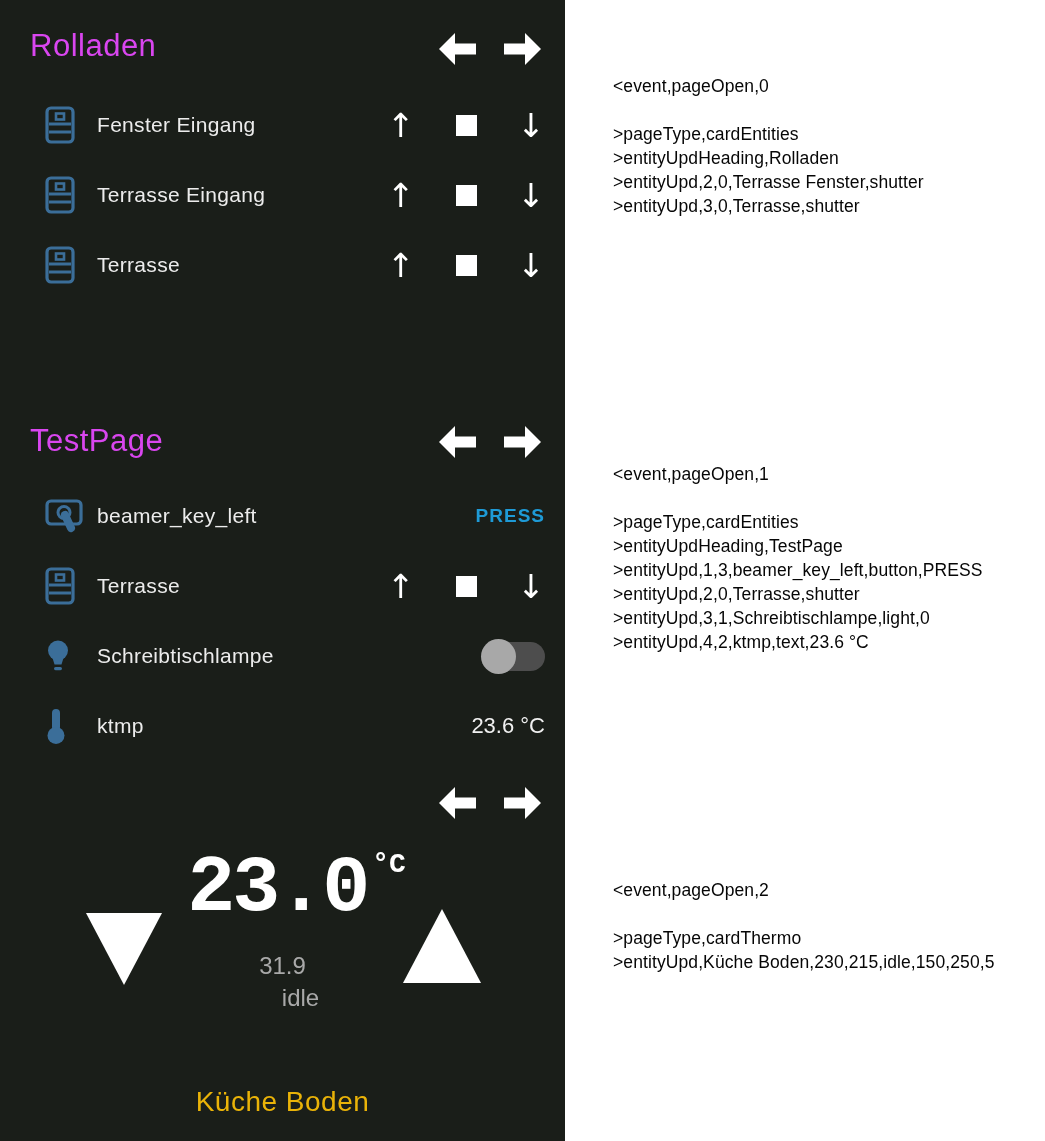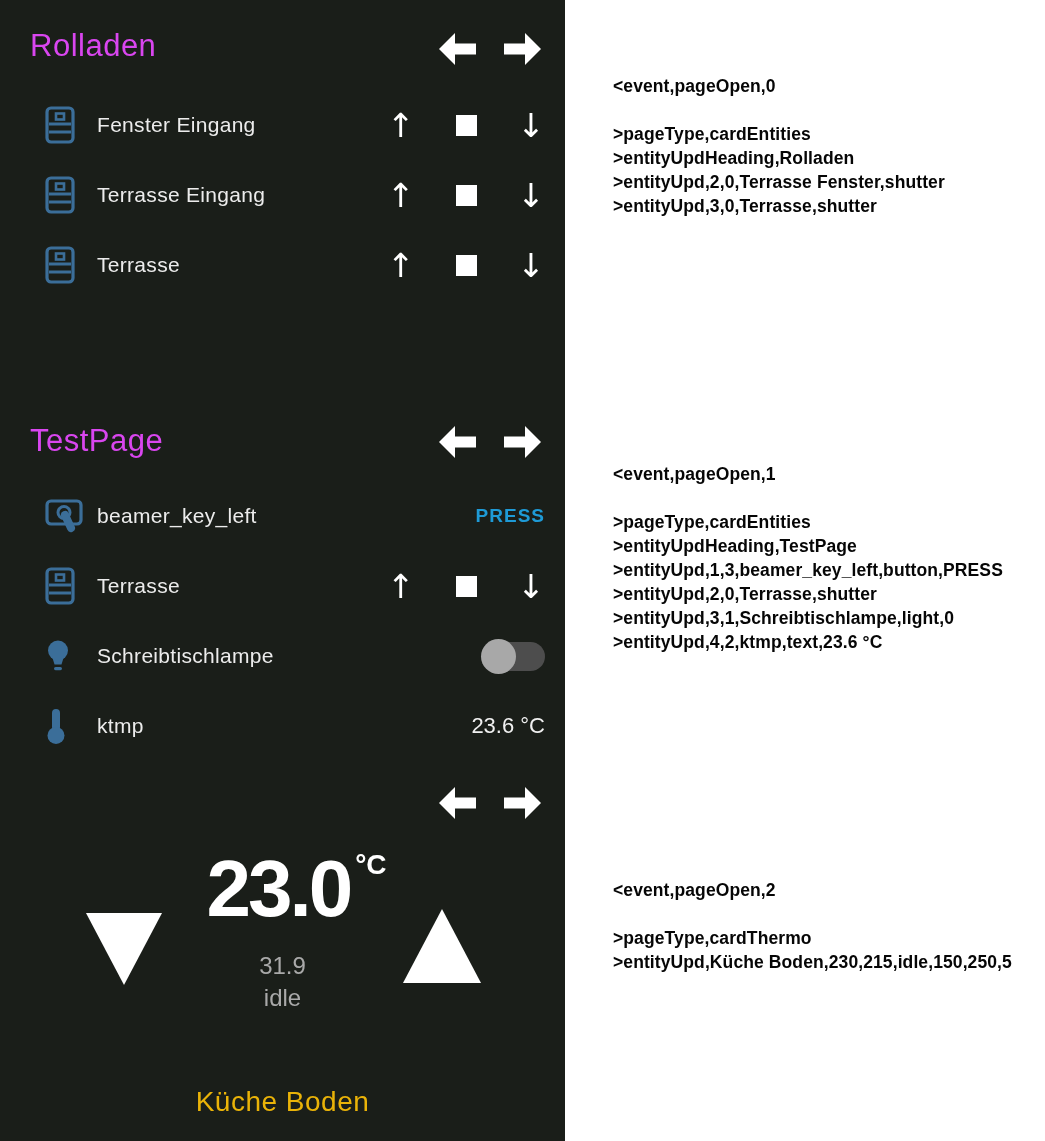--- a/index.html
+++ b/index.html
@@ -61,20 +61,21 @@
   .toggle-knob {
     position:absolute; left:-2px; top:-3px;
     width:35px; height:35px; border-radius:50%; background:#a8a8a8;
   }
 
   
   .thermo-temp {
     position:absolute; top:849px; left:0; width:565px;
     text-align:center; color:#ffffff; transform:translateX(14px);
     white-space:nowrap;
+    font-family:Liberation Mono, monospace;
   }
   .temp-big { font-size:80px; font-weight:700; letter-spacing:-3px; line-height:1; }
   .temp-unit {
     display:inline-block; font-size:28px; font-weight:700;
     vertical-align:top; position:relative; top:0px; margin-left:5px;
   }
   .tri { position:absolute; width:0; height:0; cursor:pointer; }
   .tri-down {
     left:86px; top:913px;
     border-left:38px solid transparent; border-right:38px solid transparent;
@@ -83,36 +84,36 @@
   .tri-up {
     left:403px; top:909px;
     border-left:39px solid transparent; border-right:39px solid transparent;
     border-bottom:74px solid #ffffff;
   }
   .target-temp {
     position:absolute; top:952px; left:0; width:565px; text-align:center;
     font-size:24px; color:#a9a9a9;
   }
   .thermo-state {
-    position:absolute; top:984px; left:0; width:565px; text-align:center;
+    position:absolute; top:984px; left:18px; width:565px; text-align:center;
     font-size:24px; color:#a9a9a9;
   }
   .thermo-title {
     position:absolute; top:1086px; left:0; width:565px; text-align:center;
     font-size:28px; color:#eab308; letter-spacing:0.5px;
   }
 
   
   .log-col { position:absolute; left:565px; top:0; width:480px; height:1141px; background:#ffffff; }
   .log-block { position:absolute; left:48px; }
   .log-b1 { top:74px; }
   .log-b2 { top:462px; }
   .log-b3 { top:878px; }
   .log-line {
-    font-size:17.5px; line-height:24px; font-weight:700; color:#060606;
+    font-size:17.5px; line-height:24px; font-weight:400; color:#060606;
     white-space:nowrap; letter-spacing:0.1px;
   }
   .log-gap { height:24px; }
 </style>
 </head>
 <body>
 
 <div class="page">
 
   <div class="panel">

